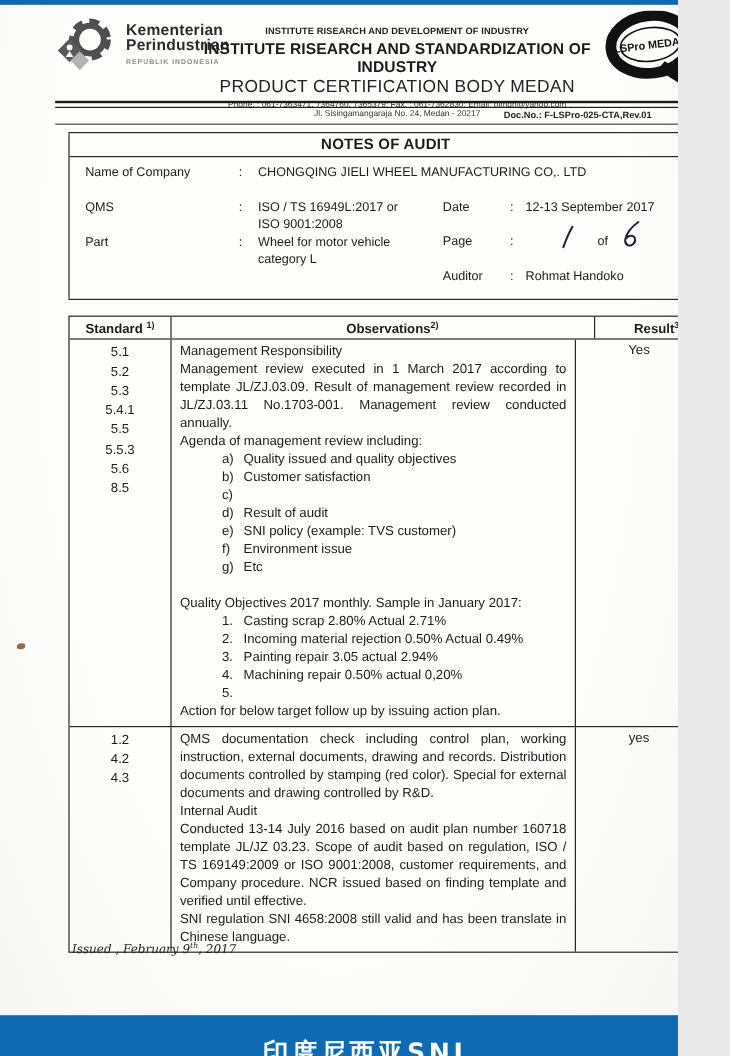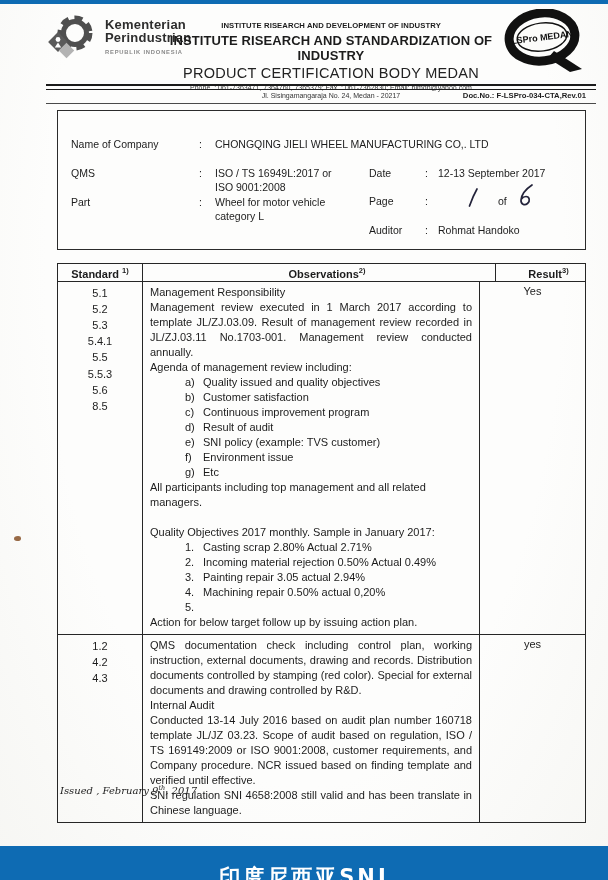--- a/index.html
+++ b/index.html
@@ -1,16 +1,16 @@
 <!DOCTYPE html>
 <html><head>
 <meta charset="utf-8">
 <style>
   html,body{margin:0;padding:0;background:#e9e9e9;}
-  .page{position:relative;width:608px;height:880px;background:#fcfcfa;
+  .page{position:relative;width:565px;height:880px;background:#fcfcfa;
         font-family:"Liberation Sans",sans-serif;color:#1c1c1c;overflow:hidden;
         background-image:radial-gradient(ellipse at 50% 30%, #fdfdfc 60%, #f6f6f3 100%);}
   .topline{position:absolute;left:0;top:0;width:608px;height:4px;background:#0e6bb3;}
 
   
   .gov-logo{position:absolute;left:46px;top:13px;display:flex;gap:7px;align-items:center;}
   .gov-text{line-height:13px;}
   .gov-name{font-weight:bold;font-size:13px;color:#2d2d2d;letter-spacing:.2px;}
   .gov-sub{font-size:5.8px;letter-spacing:.8px;color:#8a8a8a;margin-top:2px;font-weight:bold;}
   .inst-block{position:absolute;left:168px;top:21px;width:326px;text-align:center;}
@@ -102,24 +102,25 @@
       </g>
       <path d="M58 42 L86 60 L74 63 L52 49 Z" fill="#111"></path>
       <g transform="rotate(-7 46 28)">
         <ellipse cx="46" cy="28" rx="25" ry="14" fill="#fcfcfa" stroke="#111" stroke-width="1.4"></ellipse>
         <text x="46" y="31.5" text-anchor="middle" font-family="Liberation Sans, sans-serif" font-size="9" font-weight="bold" fill="#111">LSPro MEDAN</text>
       </g>
     </svg>
   </div>
 
   <div class="double-rule"></div>
-  <div class="docno">Doc.No.: F-LSPro-034-CTA,Rev.01</div>
+  <div class="docno">Doc.No.: F-LSPro-025-CTA,Rev.01</div>
   <div class="docno-rule"></div>
 
   <div class="notes-box">
+    <div class="notes-title">NOTES OF AUDIT</div>
 
     <div class="fld" style="left:13px;top:27px;">Name of Company</div>
     <div class="fld" style="left:141px;top:27px;">:</div>
     <div class="fld" style="left:157px;top:27px;">CHONGQING JIELI WHEEL MANUFACTURING CO,. LTD</div>
 
     <div class="fld" style="left:13px;top:56px;">QMS</div>
     <div class="fld" style="left:141px;top:56px;">:</div>
     <div class="fld" style="left:157px;top:56px;">ISO / TS 16949L:2017 or</div>
     <div class="fld" style="left:157px;top:70px;">ISO 9001:2008</div>
 
@@ -172,39 +173,37 @@
             <div class="obs-item">
               <span class="marker">a)</span>
               <span class="itext">Quality issued and quality objectives</span>
             </div>
             <div class="obs-item">
               <span class="marker">b)</span>
               <span class="itext">Customer satisfaction</span>
             </div>
             <div class="obs-item">
               <span class="marker">c)</span>
-              <span class="itext">Continuous improvement program</span>
             </div>
             <div class="obs-item">
               <span class="marker">d)</span>
               <span class="itext">Result of audit</span>
             </div>
             <div class="obs-item">
               <span class="marker">e)</span>
               <span class="itext">SNI policy (example: TVS customer)</span>
             </div>
             <div class="obs-item">
               <span class="marker">f)</span>
               <span class="itext">Environment issue</span>
             </div>
             <div class="obs-item">
               <span class="marker">g)</span>
               <span class="itext">Etc</span>
             </div>
-            <div class="obs-p">All participants including top management and all related managers.</div>
             <div class="obs-blank"></div>
             <div class="obs-p">Quality Objectives 2017 monthly. Sample in January 2017:</div>
             <div class="obs-item">
               <span class="marker">1.</span>
               <span class="itext">Casting scrap 2.80% Actual 2.71%</span>
             </div>
             <div class="obs-item">
               <span class="marker">2.</span>
               <span class="itext">Incoming material rejection 0.50% Actual 0.49%</span>
             </div>

